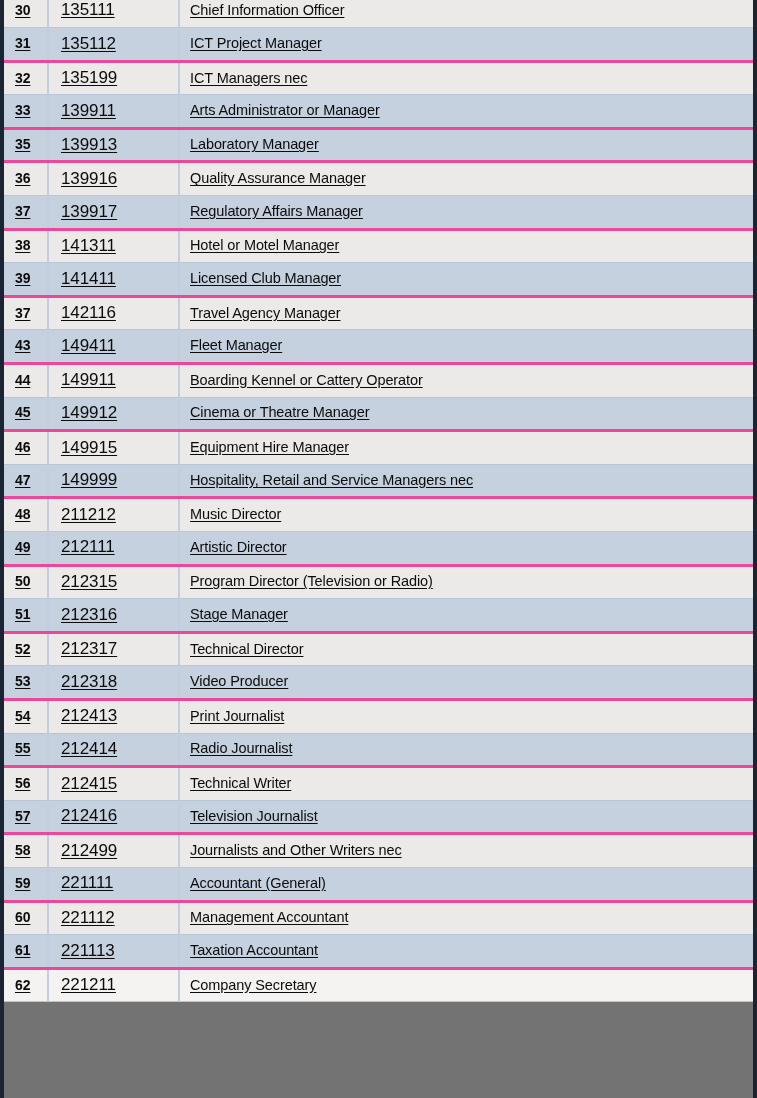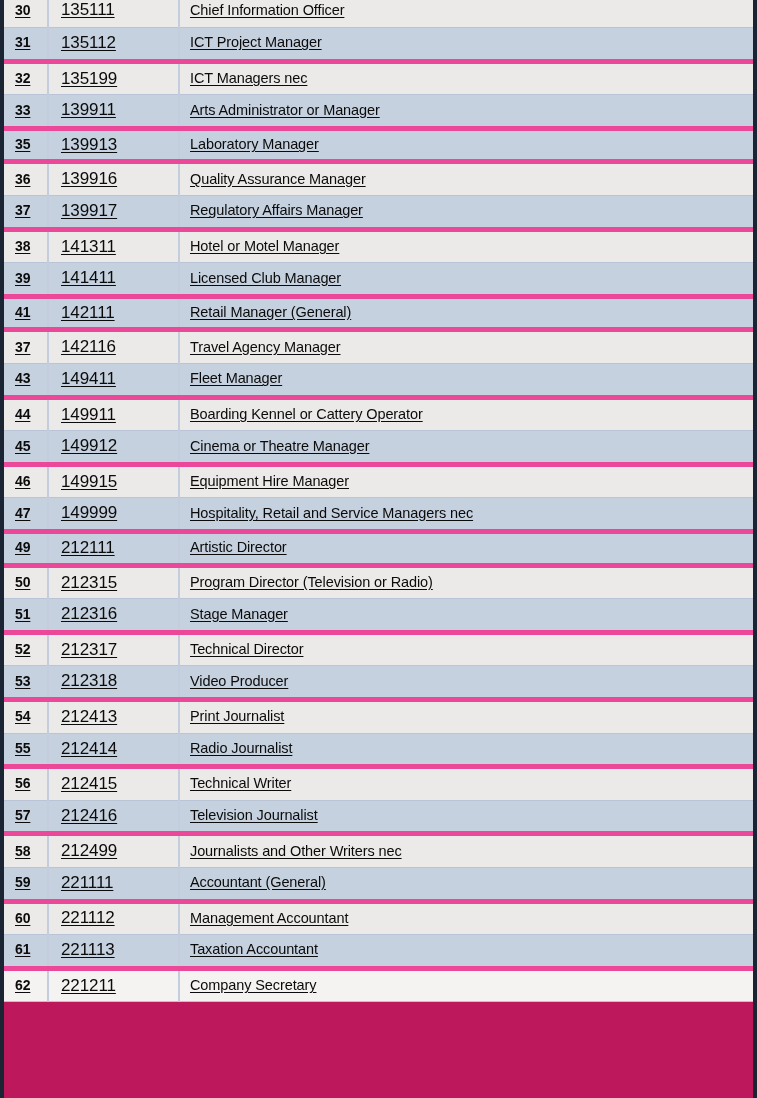--- a/index.html
+++ b/index.html
@@ -13,21 +13,21 @@
     height: 1098px;
     font-family: "Liberation Sans", sans-serif;
     overflow: hidden;
   }
 
   .table-frame {
     position: relative;
     box-sizing: border-box;
     width: 757px;
     height: 1098px;
-    background: #be185d;
+    background: #737373;
     border-left: 4px solid #1b2433;
     border-right: 4px solid #1b2433;
     border-top: 0;
     border-bottom: 0;
     overflow: hidden;
   }
 
   .occupation-table {
     width: 749px;
     border-collapse: collapse;
@@ -71,21 +71,21 @@
     text-align: left;
     padding-left: 10px;
   }
 
   
   .occupation-table tr.row-grey td {
     background: #eceae8;
   }
   .occupation-table tr.row-blue td {
     background: #c6d1df;
-    border-bottom: 5px solid #ec4899;
+    border-bottom: 3px solid #ec4899;
     margin-left: 8px;
   }
 
   .occupation-table tr.row-last td {
     background: #f4f3f1;
     border-bottom: 1px solid #b9c4d6;
   }
 
   .link-text {
     text-decoration: underline;
@@ -156,25 +156,20 @@
         <tr class="row-grey">
           <td class="cell-index"><span class="index-text">38</span></td>
           <td class="cell-code"><span class="code-text">141311</span></td>
           <td class="cell-name"><span class="link-text">Hotel or Motel Manager</span></td>
         </tr>
         <tr class="row-blue">
           <td class="cell-index"><span class="index-text">39</span></td>
           <td class="cell-code"><span class="code-text">141411</span></td>
           <td class="cell-name"><span class="link-text">Licensed Club Manager</span></td>
         </tr>
-        <tr class="row-blue">
-          <td class="cell-index"><span class="index-text">41</span></td>
-          <td class="cell-code"><span class="code-text">142111</span></td>
-          <td class="cell-name"><span class="link-text">Retail Manager (General)</span></td>
-        </tr>
         <tr class="row-grey">
           <td class="cell-index"><span class="index-text">37</span></td>
           <td class="cell-code"><span class="code-text">142116</span></td>
           <td class="cell-name"><span class="link-text">Travel Agency Manager</span></td>
         </tr>
         <tr class="row-blue">
           <td class="cell-index"><span class="index-text">43</span></td>
           <td class="cell-code"><span class="code-text">149411</span></td>
           <td class="cell-name"><span class="link-text">Fleet Manager</span></td>
         </tr>
@@ -190,20 +185,25 @@
         </tr>
         <tr class="row-grey">
           <td class="cell-index"><span class="index-text">46</span></td>
           <td class="cell-code"><span class="code-text">149915</span></td>
           <td class="cell-name"><span class="link-text">Equipment Hire Manager</span></td>
         </tr>
         <tr class="row-blue">
           <td class="cell-index"><span class="index-text">47</span></td>
           <td class="cell-code"><span class="code-text">149999</span></td>
           <td class="cell-name"><span class="link-text">Hospitality, Retail and Service Managers nec</span></td>
+        </tr>
+        <tr class="row-grey">
+          <td class="cell-index"><span class="index-text">48</span></td>
+          <td class="cell-code"><span class="code-text">211212</span></td>
+          <td class="cell-name"><span class="link-text">Music Director</span></td>
         </tr>
         <tr class="row-blue">
           <td class="cell-index"><span class="index-text">49</span></td>
           <td class="cell-code"><span class="code-text">212111</span></td>
           <td class="cell-name"><span class="link-text">Artistic Director</span></td>
         </tr>
         <tr class="row-grey">
           <td class="cell-index"><span class="index-text">50</span></td>
           <td class="cell-code"><span class="code-text">212315</span></td>
           <td class="cell-name"><span class="link-text">Program Director (Television or Radio)</span></td>

